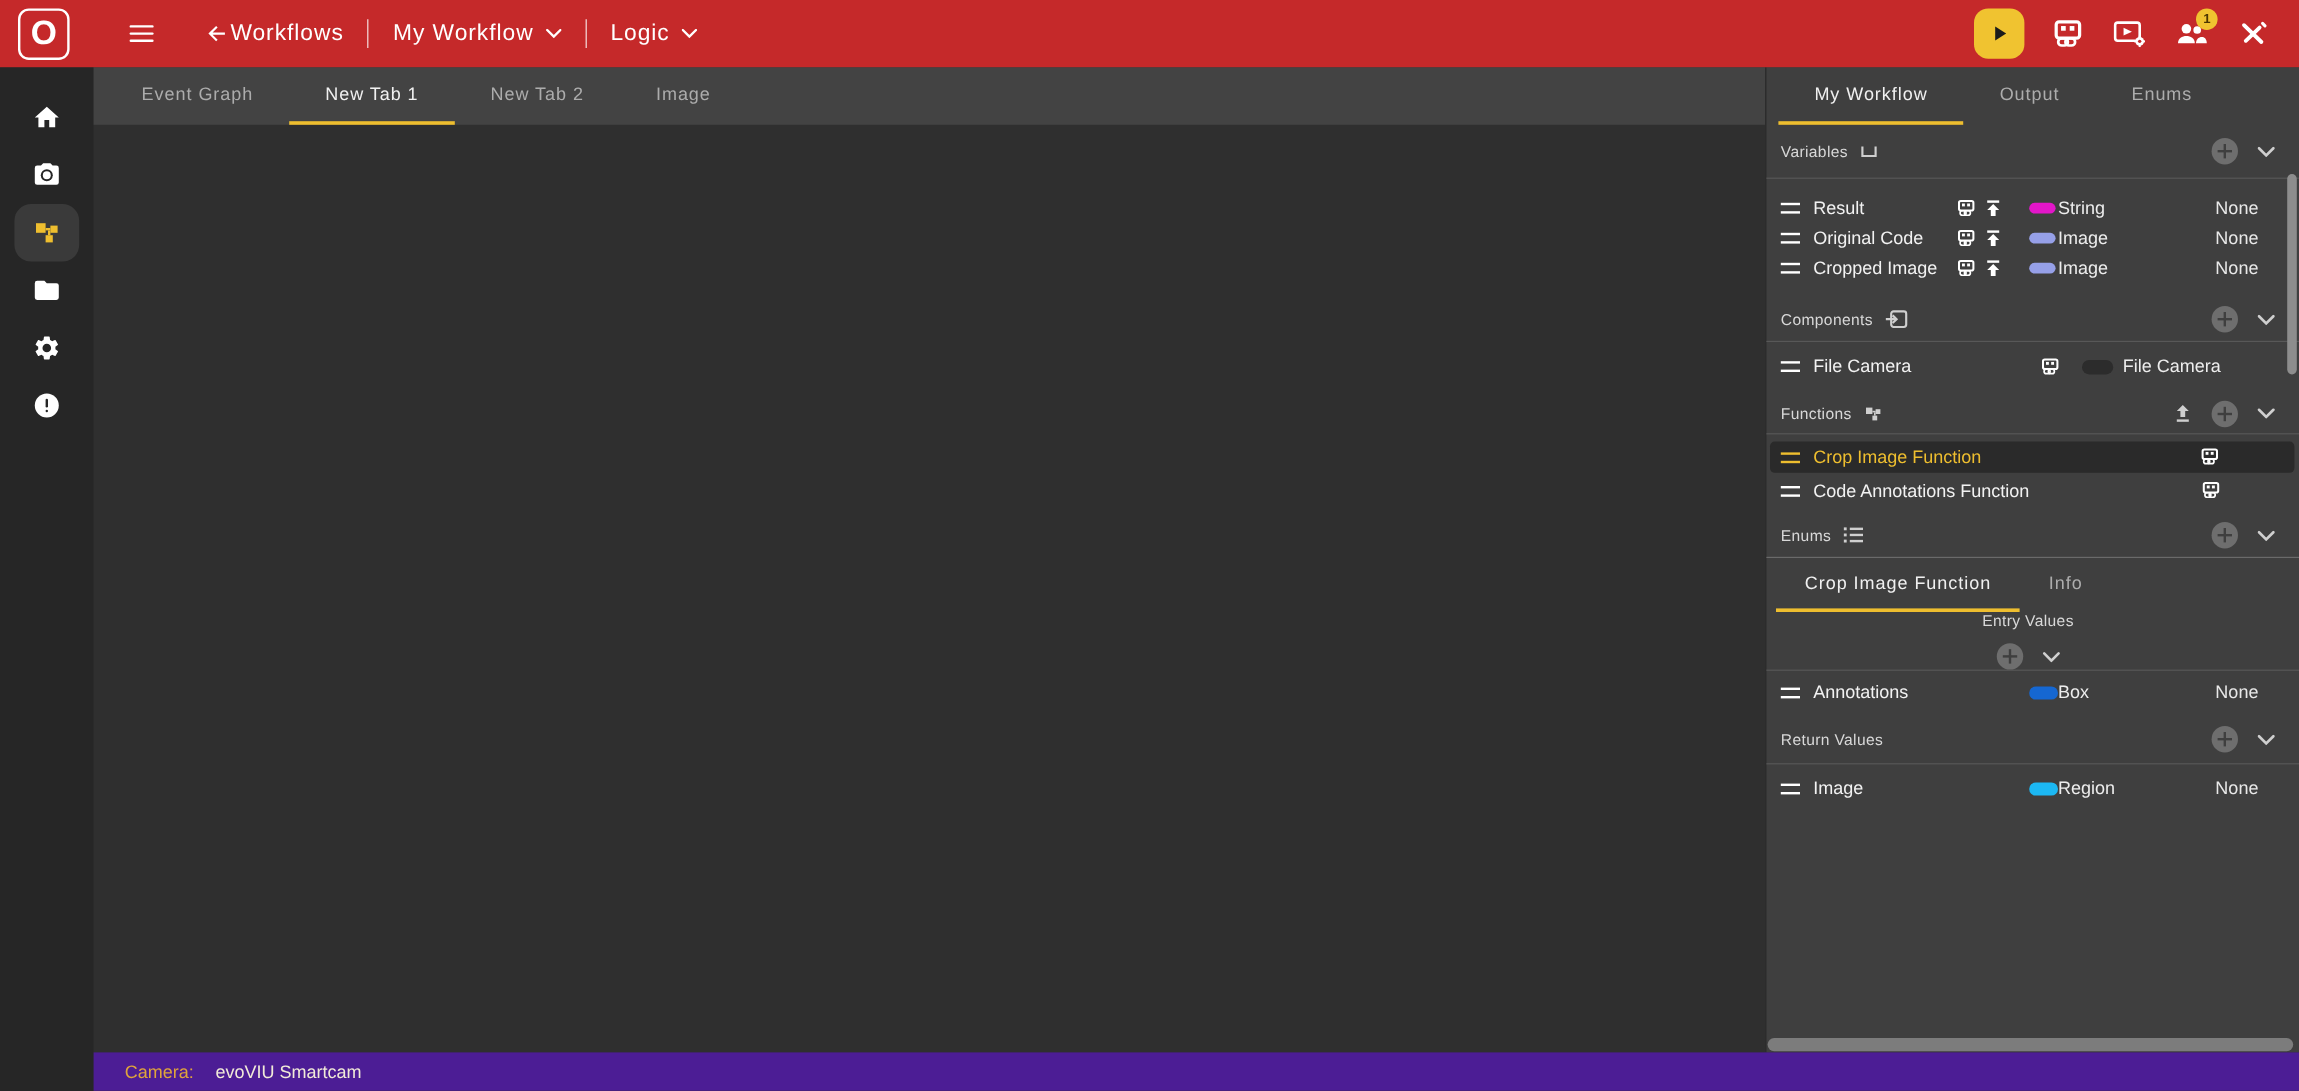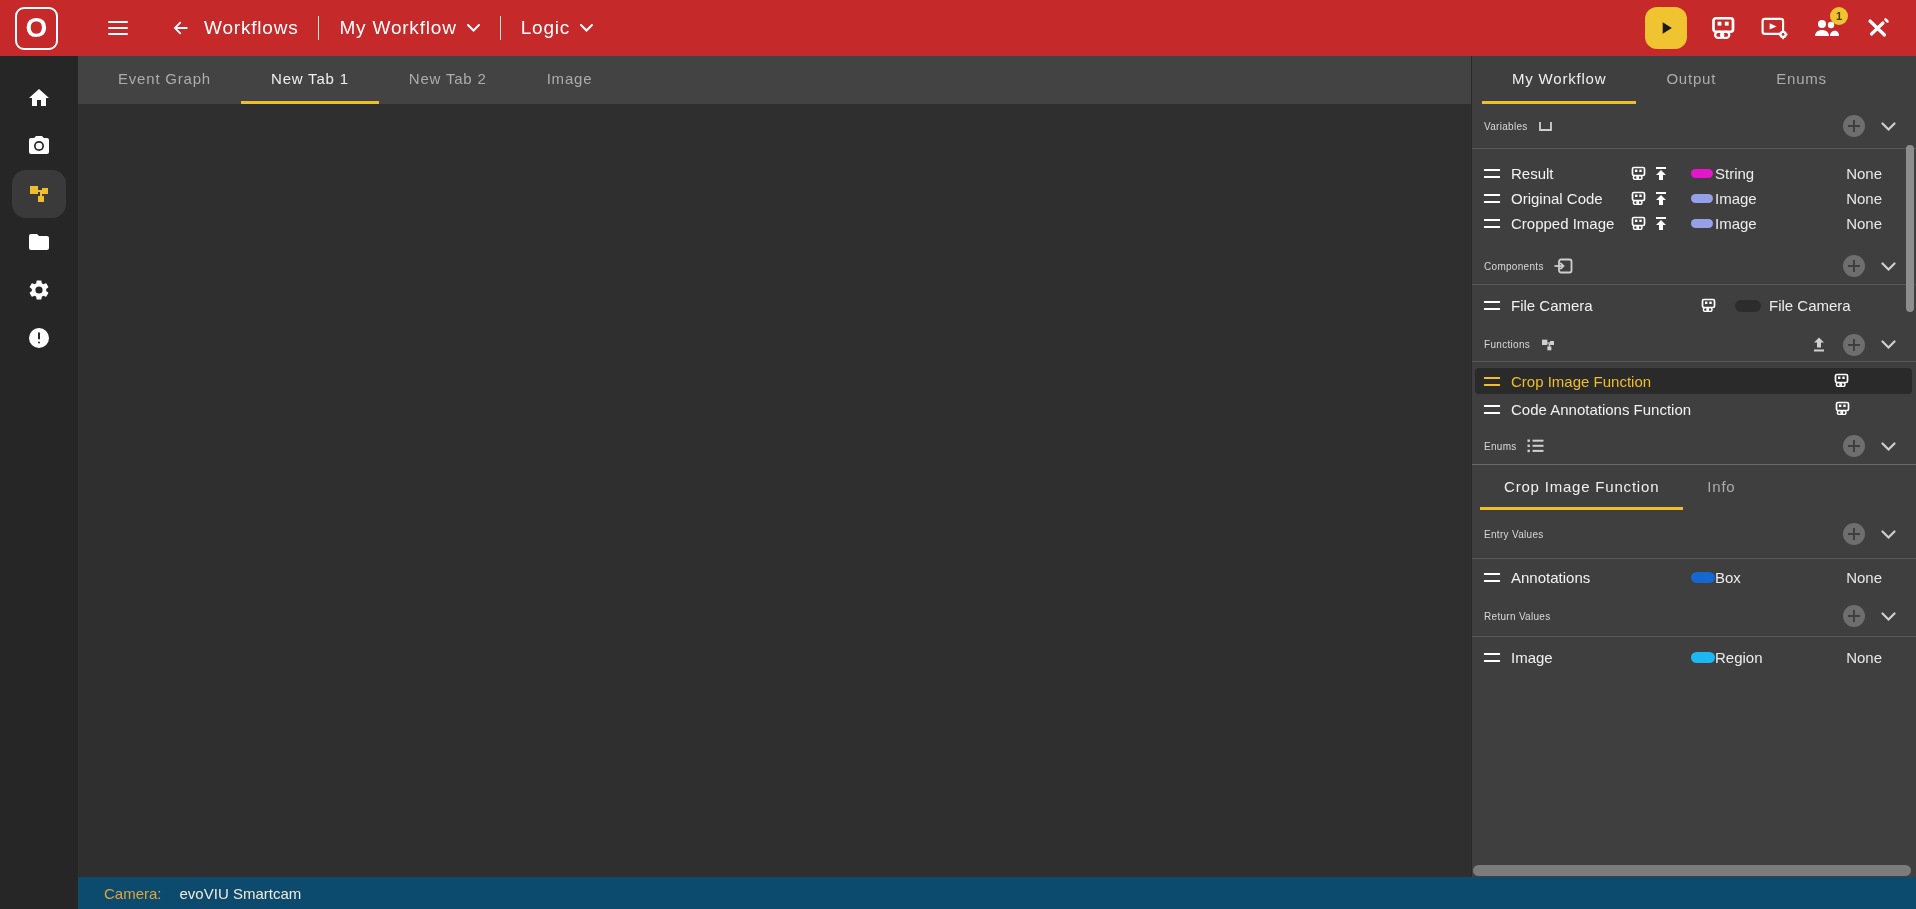--- a/index.html
+++ b/index.html
@@ -25,21 +25,21 @@
            display:grid; place-items:center; }
 
   
   .sidebar { position:absolute; left:0; top:56px; bottom:0; width:78px; background:#262626; }
   .side-item { width:78px; height:48px; display:grid; place-items:center; cursor:pointer; }
   .side-item:first-child { margin-top:18px; }
   .side-item .pad { width:54px; height:48px; display:grid; place-items:center; border-radius:14px; }
   .side-item.active .pad { background:#3a3a3a; height:48px; }
 
   
-  .statusbar { position:absolute; left:78px; right:0; bottom:0; height:32px; background:#0c4a6e;
+  .statusbar { position:absolute; left:78px; right:0; bottom:0; height:32px; background:#4c1d95;
                display:flex; align-items:center; font-size:15px; }
   .statusbar .lbl { margin-left:26px; color:#dfa43c; }
   .statusbar .val { margin-left:18px; color:#f1ead8; }
 
   
   .canvas { position:absolute; left:78px; top:56px; right:445px; bottom:32px; background:#2f2f2f; }
   .tabbar { height:48px; background:#434343; display:flex; align-items:stretch; }
   .tab { padding:0 30px; display:flex; align-items:center; font-size:15px; letter-spacing:.8px;
          color:#acacac; cursor:pointer; border-bottom:3px solid transparent; }
   .tab:first-child { margin-left:10px; }
@@ -49,26 +49,26 @@
   .dd { display:inline-block; margin-top:24px; cursor:pointer; }
   .dd-row { display:inline-flex; align-items:center; gap:12px; font-size:17px; color:#9a9a9a;
             letter-spacing:.4px; padding:0 6px; }
   .dd-line { margin-top:9px; border-top:1px solid #8c8c8c; width:216px; }
 
   
   .panel { position:absolute; top:56px; right:0; bottom:32px; width:445px; background:#3f3f3f;
            border-left:1px solid #2a2a2a; }
   .ptabs { height:48px; display:flex; }
   .phead { display:flex; align-items:center; padding:0 20px 0 12px; color:#d8d8d8;
-           font-size:10px; letter-spacing:.3px; }
+           font-size:13px; letter-spacing:.3px; }
   .phead .hic { margin-left:10px; display:grid; place-items:center; }
   .phead .spacer { flex:1; }
   .phead .hbtns { display:flex; align-items:center; gap:16px; }
   .pdivider { border-top:1px solid #585858; }
-  .h44{height:44px;} .h36{height:36px;} .h33{height:33px;} .h48a{height:48px;} .h40{height:40px;}
+  .h44{height:44px;} .h36{height:36px;} .h33{height:33px;} .h48a{height:48px;flex-direction:column;} .h40{height:40px;}
 
   .vrows { padding:12px 0; }
   .vrow { display:grid; grid-template-columns:27px 120px 52px 30px 1fr auto;
           align-items:center; height:25px; padding:0 34px 0 12px; font-size:15px; color:#f2f2f2; }
   .erow { display:grid; grid-template-columns:27px 172px 30px 1fr auto;
           align-items:center; height:25px; padding:0 34px 0 12px; font-size:15px; color:#f2f2f2; }
   .crow { display:grid; grid-template-columns:27px 190px 26px 36px 1fr;
           align-items:center; height:25px; padding:0 12px; font-size:15px; color:#f2f2f2; }
   .rowicons { display:flex; align-items:center; gap:5px; }
   .handle { width:16px; height:9px; border-top:2.6px solid #fff; border-bottom:2.6px solid #fff; cursor:grab; }
@@ -109,21 +109,21 @@
       <i></i>
       <i></i>
       <i></i>
     </div>
 
   <span style="margin-left:42px">
     <svg width="22" height="22" viewBox="0 0 24 24">
         <path fill="#fff" d="M19 11H7.8l4.6-4.6L11 5l-7 7 7 7 1.4-1.4L7.8 13H19z"></path>
       </svg>
   </span>
-  <span class="tb-item" style="margin-left:12px">Workflows</span>
+  <span class="tb-item" style="margin-left:0">Workflows</span>
   <span class="tb-sep"></span>
   <span class="tb-item">
     <span>My Workflow</span>
     <svg style="margin-left:10px" width="13" height="8" viewBox="0 0 13 8">
         <polyline points="1,1 6.5,6.5 12,1" fill="none" stroke="#fff" stroke-width="2" stroke-linecap="round"></polyline>
       </svg>
   </span>
   <span class="tb-sep"></span>
   <span class="tb-item">
     <span>Logic</span>

